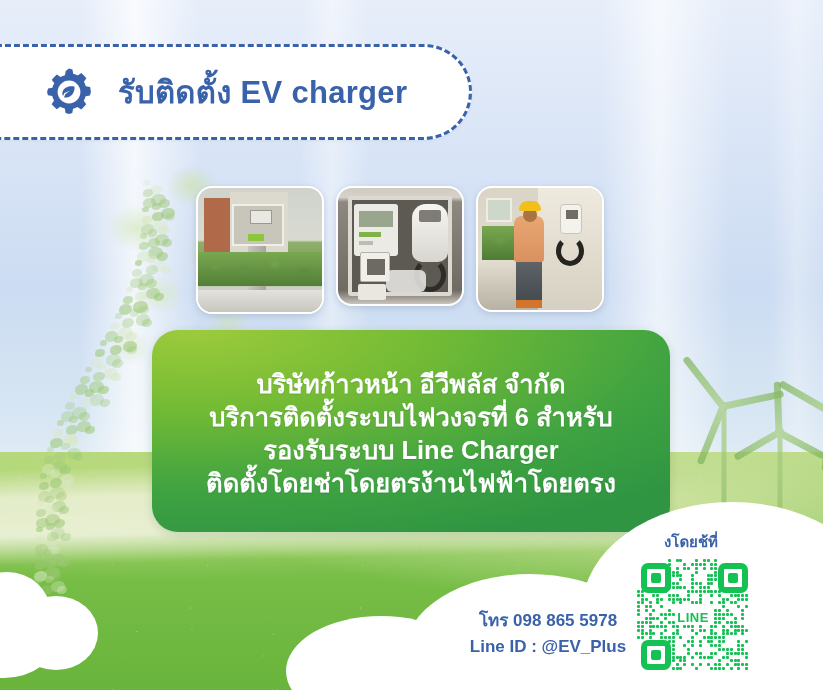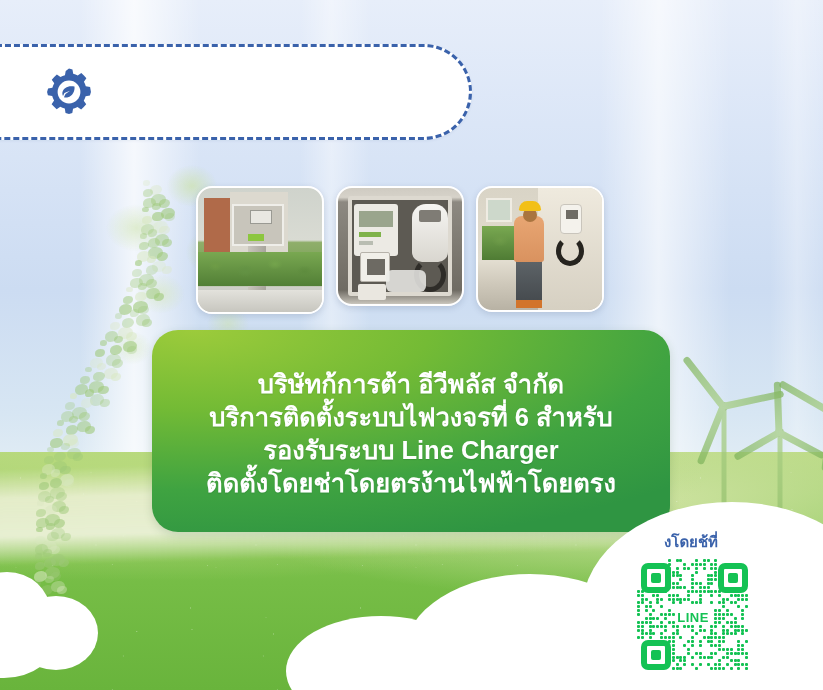--- a/index.html
+++ b/index.html
@@ -422,20 +422,21 @@
       <div class="blade" style="left: 39px; top: 11px; transform: rotate(96deg) scaleX(0.95);"></div>
       <div class="blade" style="left: 39px; top: 11px; transform: rotate(210deg) scaleX(0.95);"></div>
     </div>
 
   <div class="header-pill">
     <svg class="gear-icon" viewBox="0 0 64 64" aria-hidden="true">
       <path fill="#3a62ab" d="M32 4l4.1 1.2.9 5.1c1.9.5 3.7 1.2 5.3 2.2l4.3-2.9 3.1 2.9 2.9 3.1-2.9 4.3c1 1.6 1.7 3.4 2.2 5.3l5.1.9L58 32l-1.2 4.1-5.1.9c-.5 1.9-1.2 3.7-2.2 5.3l2.9 4.3-2.9 3.1-3.1 2.9-4.3-2.9c-1.6 1-3.4 1.7-5.3 2.2l-.9 5.1L32 58l-4.1-1.2-.9-5.1c-1.9-.5-3.7-1.2-5.3-2.2l-4.3 2.9-3.1-2.9-2.9-3.1 2.9-4.3c-1-1.6-1.7-3.4-2.2-5.3l-5.1-.9L6 32l1.2-4.1 5.1-.9c.5-1.9 1.2-3.7 2.2-5.3l-2.9-4.3 2.9-3.1 3.1-2.9 4.3 2.9c1.6-1 3.4-1.7 5.3-2.2l.9-5.1L32 4z"></path>
       <circle cx="32" cy="32" r="13.5" fill="#ffffff"></circle>
       <path fill="#3a62ab" d="M38.5 25.5c-7.5-1.6-13 1.5-14.2 6.6-.4 1.7-.1 3.3.6 4.6l1.7-3.4 6.6-2.9-5.4 4.1-1.8 3.6c1.4.6 3.1.7 4.8.2 5-1.5 8.5-6.9 7.7-12.8z"></path>
     </svg>
+    <div class="header-title">รับติดตั้ง EV charger</div>
   </div>
 
   <div class="photo-strip">
     <div class="photo p1">
       <span class="door"></span>
         <span class="wall"></span>
         <span class="panel"></span>
       <span class="meter"></span>
         <span class="tag"></span>
         <span class="post"></span>
@@ -469,21 +470,21 @@
       <span class="head"></span>
         <span class="hat"></span>
       <span class="chg">
           <i></i>
         </span>
         <span class="coil"></span>
     </div>
   </div>
 
   <div class="green-card">
-    <div class="green-line">บริษัทก้การต้า อีวีพลัส จำกัด</div>
+    <div class="green-line">บริษัทก้าวหน้า อีวีพลัส จำกัด</div>
     <div class="green-line">บริการติดตั้งระบบไฟวงจรที่ 6 สำหรับ</div>
     <div class="green-line">รองรับระบบ Line Charger</div>
     <div class="green-line">ติดตั้งโดยช่าโดยตรง้านไฟฟ้าโดยตรง</div>
   </div>
 
   <div class="cloud cloud-tr">
       <span class="a"></span>
     </div>
   <div class="cloud cloud-br">
     <span class="e"></span>
@@ -817,14 +818,18 @@
         <div class="qr-mod" style="left: 81.1034px; top: 108.138px; width: 3.01241px; height: 3.01241px; border-radius: 1px;"></div>
         <div class="qr-mod" style="left: 84.9655px; top: 108.138px; width: 3.01241px; height: 3.01241px; border-radius: 1px;"></div>
         <div class="qr-mod" style="left: 92.6897px; top: 108.138px; width: 3.01241px; height: 3.01241px; border-radius: 1px;"></div>
         <div class="qr-mod" style="left: 100.414px; top: 108.138px; width: 3.01241px; height: 3.01241px; border-radius: 1px;"></div>
         <div class="qr-mod" style="left: 108.138px; top: 108.138px; width: 3.01241px; height: 3.01241px; border-radius: 1px;"></div>
         <div class="qr-finder" style="left: 3.86207px; top: 3.86207px;"></div>
         <div class="qr-finder" style="left: 81.1034px; top: 3.86207px;"></div>
         <div class="qr-finder" style="left: 3.86207px; top: 81.1034px;"></div>
       </div>
   </div>
+  <div class="contact-block">
+    <div class="contact-line">โทร 098 865 5978</div>
+    <div class="contact-line">Line ID : @EV_Plus</div>
+  </div>
 
 </div>
 
 </body></html>

